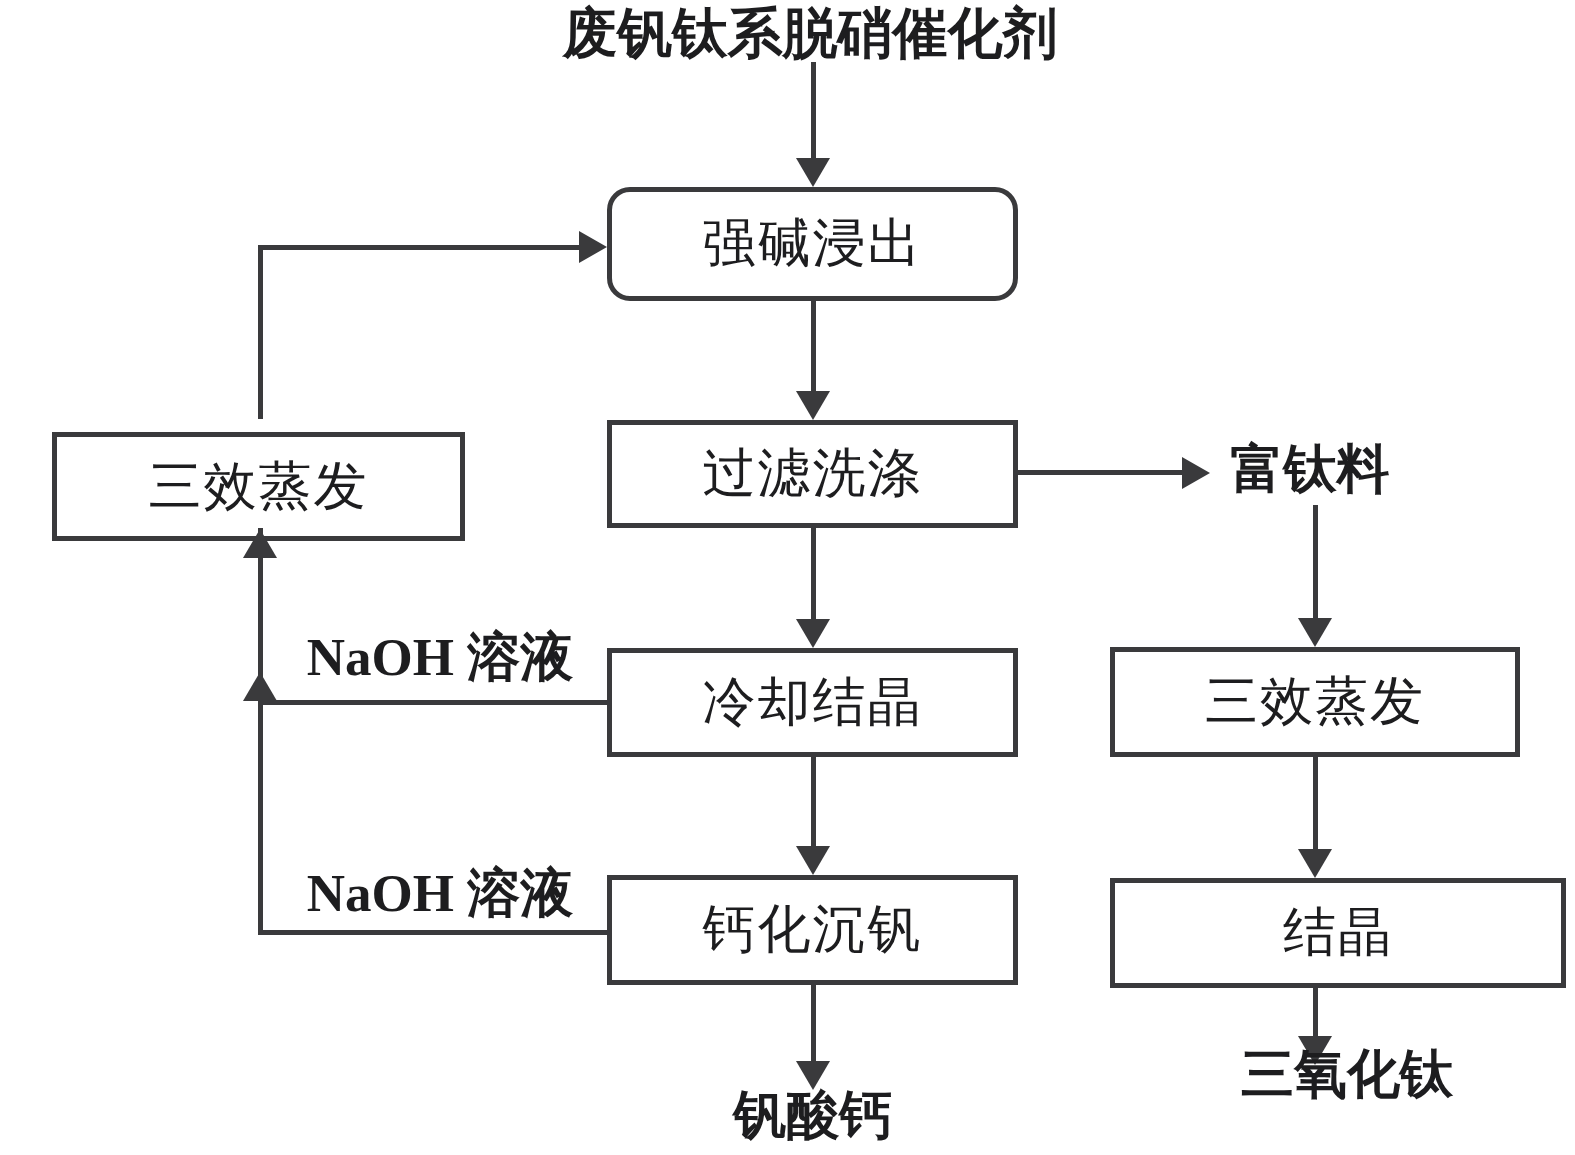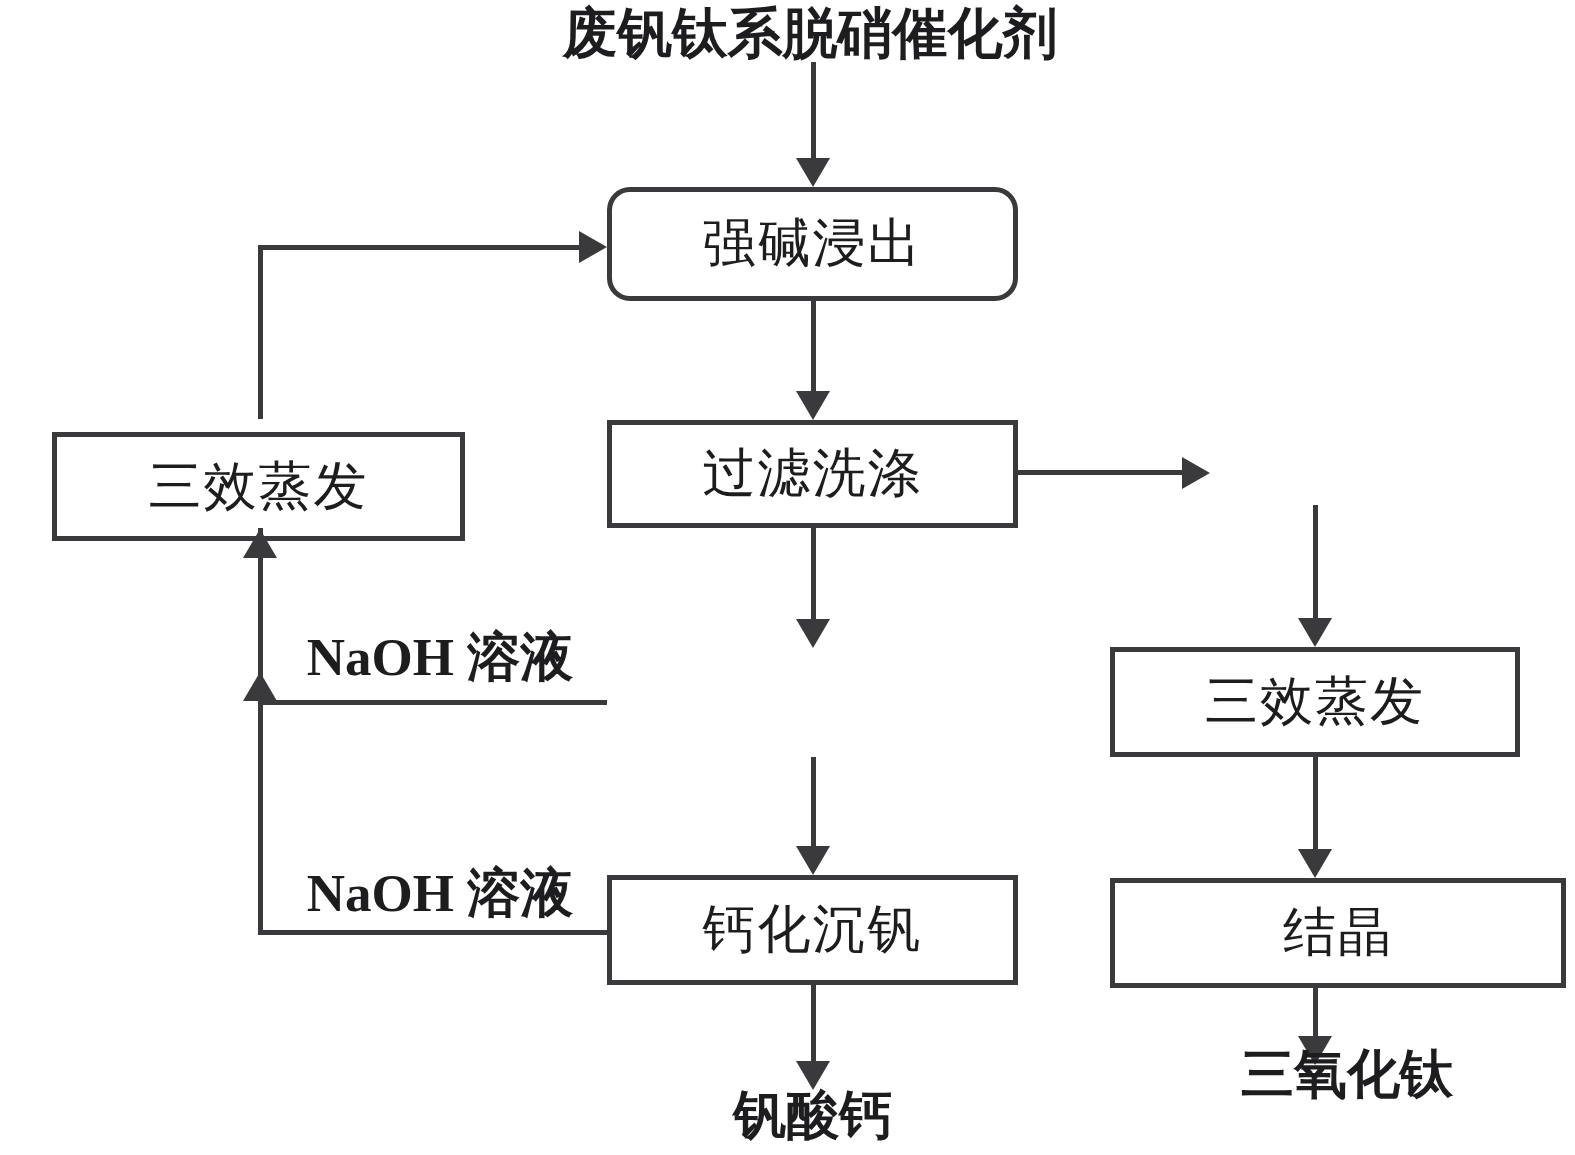--- a/index.html
+++ b/index.html
@@ -33,38 +33,40 @@
 
   <div class="box" style="left:607px; top:187px; width:411px; height:114px;border-radius:23px;">强碱浸出</div>
 
   <div class="vline" style="left:811px; top:301px; width:5px; height:93px;"></div>
   <div class="arr down" style="left:796px; top:391px;"></div>
 
   <div class="box" style="left:607px; top:420px; width:411px; height:108px;">过滤洗涤</div>
 
   <div class="hline" style="left:1018px; top:470px; width:166px; height:5px;"></div>
   <div class="arr right" style="left:1182px; top:457px;"></div>
+  <div class="lbl" style="left:1220px; top:440px; width:180px;">富钛料</div>
 
   <div class="vline" style="left:1313px; top:505px; width:5px; height:115px;"></div>
   <div class="arr down" style="left:1298px; top:618px;"></div>
 
   <div class="box" style="left:1110px; top:647px; width:410px; height:110px;">三效蒸发</div>
 
   <div class="vline" style="left:1313px; top:757px; width:5px; height:93px;"></div>
   <div class="arr down" style="left:1298px; top:849px;"></div>
 
   <div class="box" style="left:1110px; top:878px; width:456px; height:110px;">结晶</div>
 
   <div class="vline" style="left:1313px; top:988px; width:5px; height:50px;"></div>
   <div class="arr down" style="left:1298px; top:1036px;"></div>
   <div class="lbl" style="left:1205px; top:1045px; width:220px;margin-left:32px;">三氧化钛</div>
 
   <div class="vline" style="left:811px; top:528px; width:5px; height:92px;"></div>
   <div class="arr down" style="left:796px; top:619px;"></div>
 
+  <div class="box" style="left:607px; top:648px; width:411px; height:109px;">冷却结晶</div>
 
   <div class="vline" style="left:811px; top:757px; width:5px; height:90px;"></div>
   <div class="arr down" style="left:796px; top:846px;"></div>
 
   <div class="box" style="left:607px; top:875px; width:411px; height:110px;">钙化沉钒</div>
 
   <div class="vline" style="left:811px; top:985px; width:5px; height:77px;"></div>
   <div class="arr down" style="left:796px; top:1061px;"></div>
   <div class="lbl" style="left:713px; top:1086px; width:200px;">钒酸钙</div>
 

